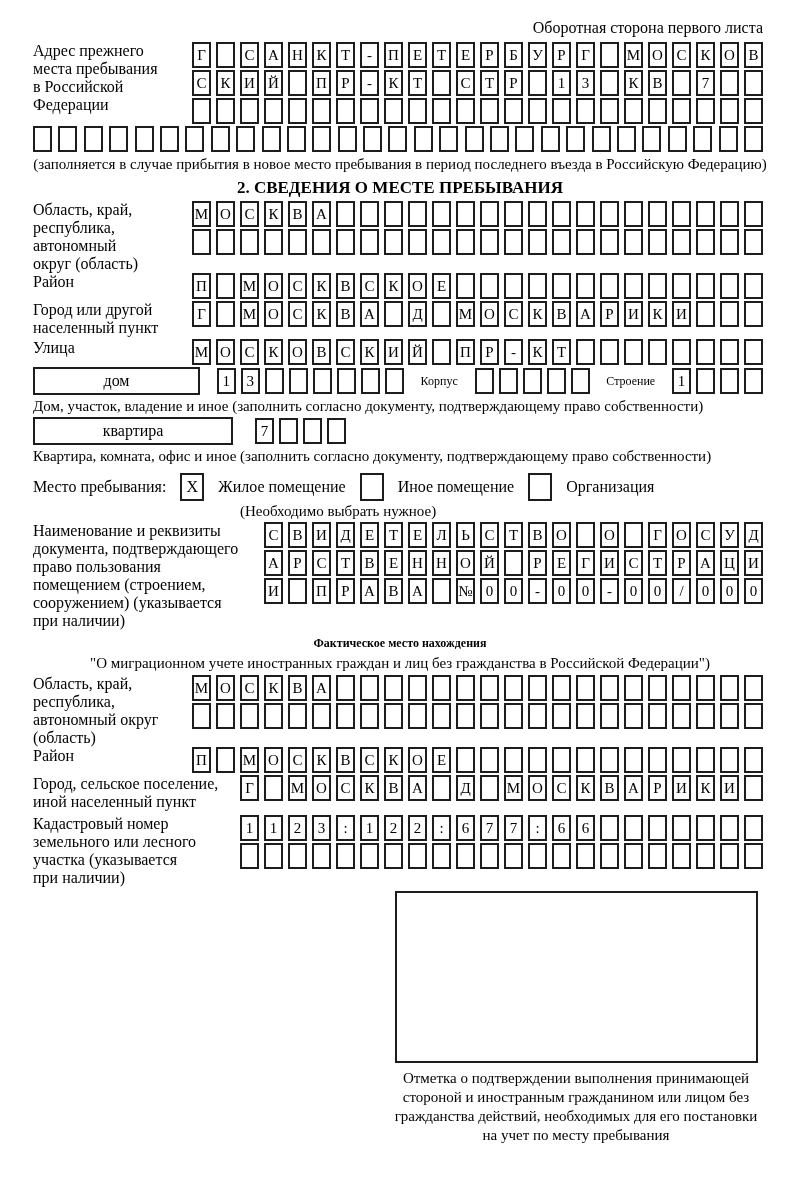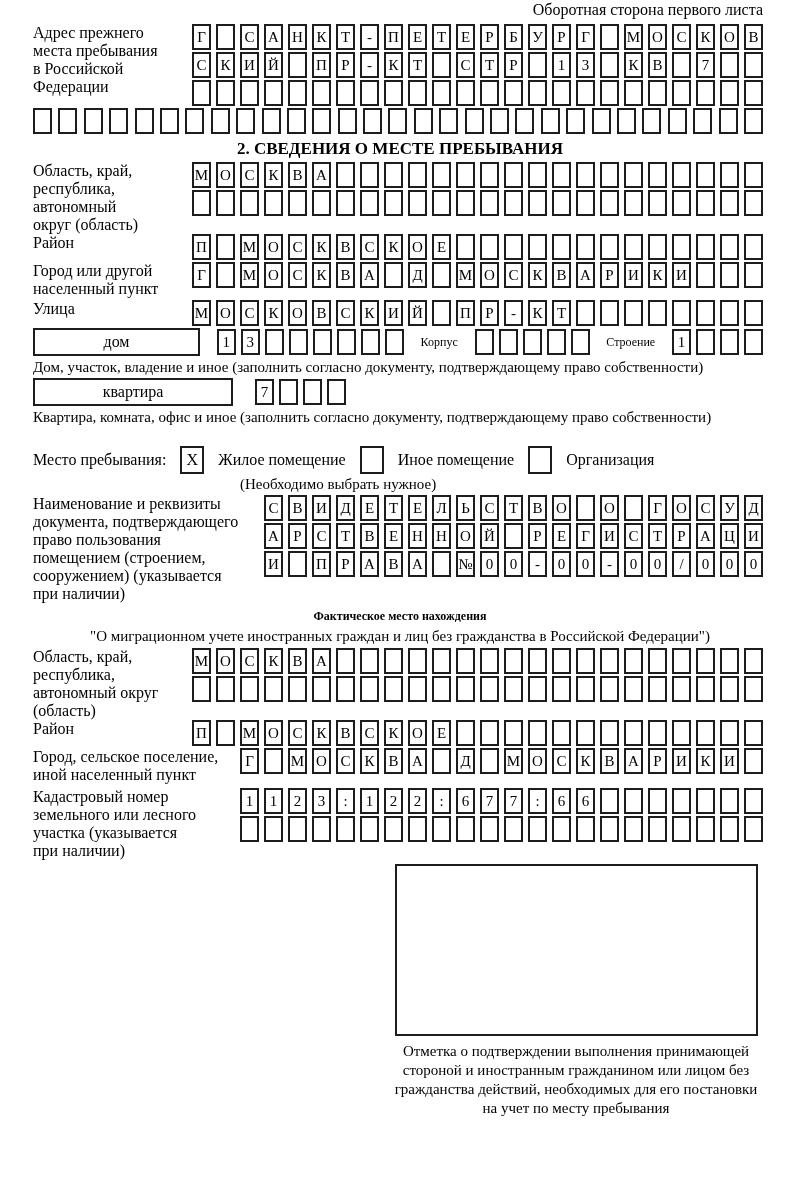--- a/index.html
+++ b/index.html
@@ -4,20 +4,21 @@
 <style>
   html,body{margin:0;padding:0;background:#fff;}
   .page{
     position:relative;
     width:800px;height:1180px;
     background:#ffffff;
     color:#000;
     font-family:"Liberation Serif", serif;
     overflow:hidden;
     box-sizing:border-box;
+    padding-top:18px;
   }
   .header-note{
     text-align:right;
     padding-right:37px;
     font-size:16px;
     line-height:20px;
   }
   .field{
     display:flex;
     align-items:flex-start;
@@ -88,21 +89,21 @@
   .apartment-row{
     display:flex;
     align-items:center;
     column-gap:22px;
     margin:2px 0 0 33px;
   }
   .stay-row{
     display:flex;
     align-items:center;
     column-gap:14px;
-    margin:20px 0 0 33px;
+    margin:8px 0 0 33px;
     font-size:16px;
   }
   .checkbox{
     width:24px;height:28px;
     border:2px solid #1d1d1d;
     box-sizing:border-box;
     display:flex;align-items:center;justify-content:center;
     font-size:16px;
   }
   .choose-note{margin:1px 8px 0 240px;}
@@ -249,20 +250,21 @@
       <div class="cell"></div>
       <div class="cell"></div>
       <div class="cell"></div>
       <div class="cell"></div>
       <div class="cell"></div>
       <div class="cell"></div>
       <div class="cell"></div>
       <div class="cell"></div>
       <div class="cell"></div>
     </div>
+  <div class="note center">(заполняется в случае прибытия в новое место пребывания в период последнего въезда в Российскую Федерацию)</div>
 
   <div class="section-title">2. СВЕДЕНИЯ О МЕСТЕ ПРЕБЫВАНИЯ</div>
 
   <div class="field mt2">
     <div class="field-label">Область, край,
 республика,
 автономный
 округ (область)</div>
     <div class="field-cells">
       <div class="cellrow">

